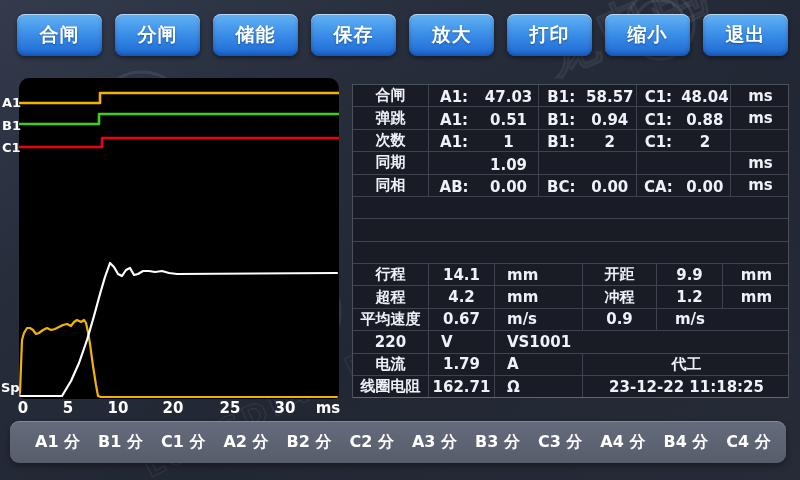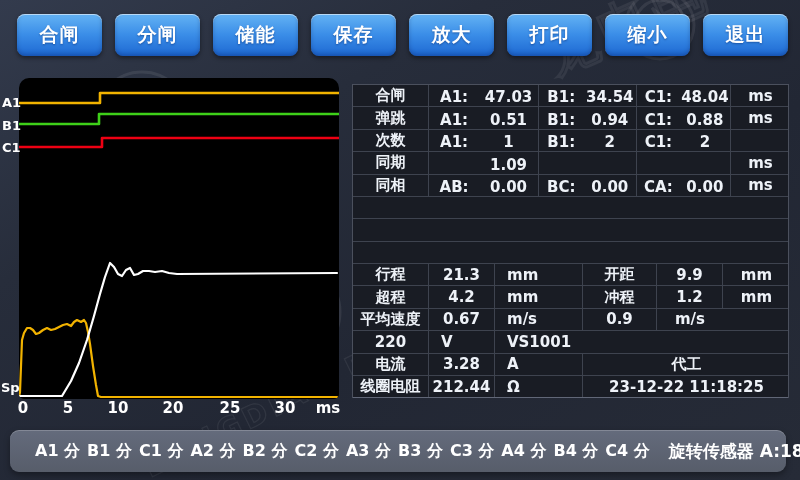--- a/index.html
+++ b/index.html
@@ -49,24 +49,24 @@
   .prow{display:grid;grid-template-columns:76px 66px 88px 74px 66px 67px;height:22.4px;}
   .prow.merged{grid-template-columns:76px 66px 88px 207px;}
   .cell{display:flex;align-items:center;justify-content:center;box-sizing:border-box;border-right:1px solid rgba(150,160,180,.30);overflow:hidden;white-space:nowrap;}
   .cell:last-child{border-right:none;}
   .kv{display:flex;align-items:flex-end;}
   .kv .k{flex:0 0 46%;text-align:center;}
   .kv .v{flex:0 0 54%;text-align:center;}
   .unitL{justify-content:flex-start;padding-left:12px;}
   
   .bottom-bar{
-    position:absolute;left:10px;top:430px;width:776px;height:42px;border-radius:9px;z-index:4;
+    position:absolute;left:10px;top:421px;width:776px;height:42px;border-radius:9px;z-index:4;
     background:linear-gradient(180deg,#646b7c 0%,#575d6a 100%);
     box-shadow:inset 0 1px 0 rgba(255,255,255,.20),0 3px 6px rgba(0,0,0,.35);
-    display:flex;align-items:center;gap:7px;padding:0 14px 0 25px;box-sizing:border-box;
+    display:flex;align-items:center;gap:18px;padding:0 14px 0 25px;box-sizing:border-box;
     font-size:16px;font-weight:700;color:#fff;white-space:nowrap;
   }
   .bottom-bar .sensor{margin-left:12px;font-size:17px;}
 </style>
 </head>
 <body>
 
 <svg class="watermark" width="800" height="480" viewBox="0 0 800 480">
   <g fill="none" stroke="rgba(255,255,255,0.08)" stroke-width="3">
     <circle cx="660" cy="25" r="34"></circle>
@@ -127,21 +127,21 @@
 <div class="data-panel">
 
   <div class="trow">
     <div class="cell">合闸</div>
     <div class="cell kv">
         <span class="k">A1:</span>
         <span class="v">47.03</span>
       </div>
     <div class="cell kv">
         <span class="k">B1:</span>
-        <span class="v">34.54</span>
+        <span class="v">58.57</span>
       </div>
     <div class="cell kv">
         <span class="k">C1:</span>
         <span class="v">48.04</span>
       </div>
     <div class="cell">ms</div>
   </div>
 
   <div class="trow">
     <div class="cell">弹跳</div>
@@ -210,21 +210,21 @@
       </div>
     <div class="cell">ms</div>
   </div>
 
   <div class="srow"></div>
   <div class="srow"></div>
   <div class="srow"></div>
 
   <div class="prow">
     <div class="cell">行程</div>
-    <div class="cell">21.3</div>
+    <div class="cell">14.1</div>
     <div class="cell unitL">mm</div>
     <div class="cell">开距</div>
     <div class="cell">9.9</div>
     <div class="cell">mm</div>
   </div>
 
   <div class="prow">
     <div class="cell">超程</div>
     <div class="cell">4.2</div>
     <div class="cell unitL">mm</div>
@@ -242,28 +242,28 @@
   </div>
 
   <div class="prow merged">
     <div class="cell">220</div>
     <div class="cell unitL">V</div>
     <div class="cell">VS1001</div>
   </div>
 
   <div class="prow merged">
     <div class="cell">电流</div>
-    <div class="cell">3.28</div>
+    <div class="cell">1.79</div>
     <div class="cell unitL">A</div>
     <div class="cell">代工</div>
   </div>
 
   <div class="prow merged">
     <div class="cell">线圈电阻</div>
-    <div class="cell">212.44</div>
+    <div class="cell">162.71</div>
     <div class="cell unitL">Ω</div>
     <div class="cell">23-12-22 11:18:25</div>
   </div>
 
 </div>
 
 <div class="bottom-bar">
   <span>A1 分</span>
   <span>B1 分</span>
   <span>C1 分</span>

